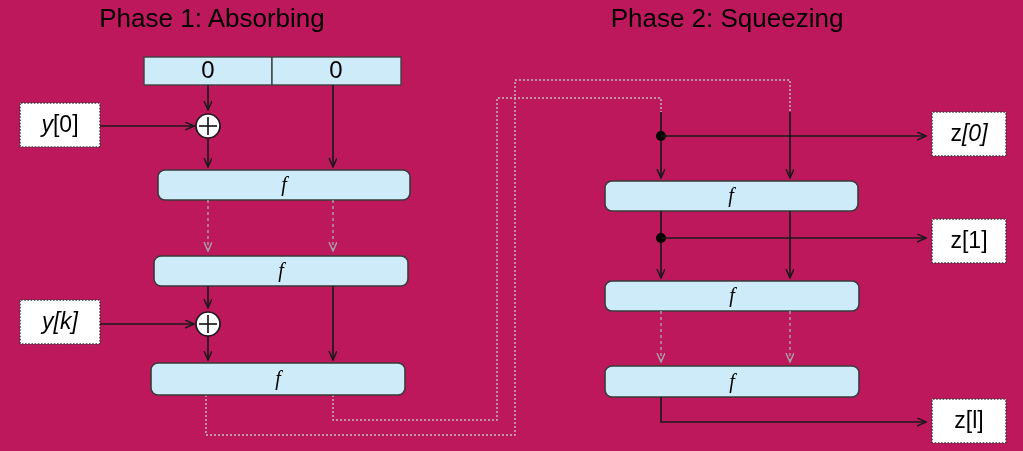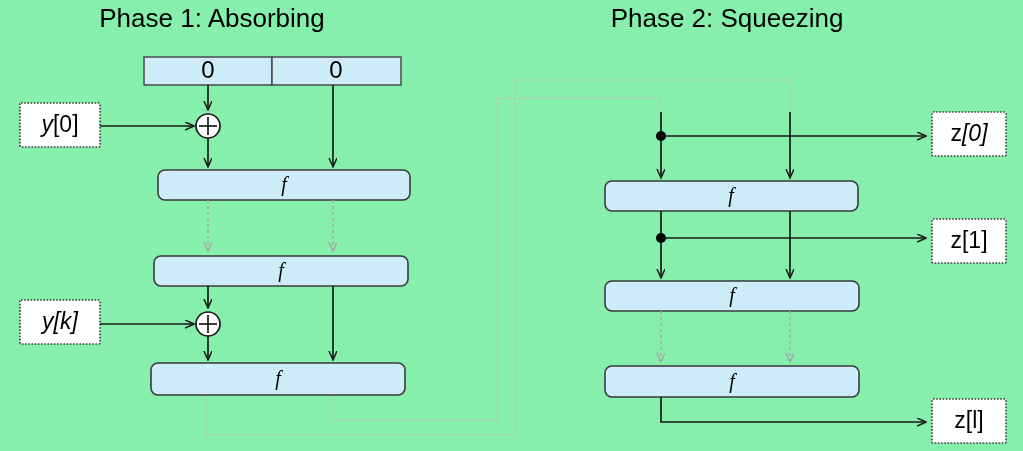--- a/index.html
+++ b/index.html
@@ -4,21 +4,21 @@
 <style>
   html, body {
     margin: 0;
     padding: 0;
     background: #ffffff;
   }
   #page {
     position: relative;
     width: 1023px;
     height: 451px;
-    background: #86efac;
+    background: #be185d;
     overflow: hidden;
     font-family: "Liberation Sans", sans-serif;
   }
   svg#diagram {
     position: absolute;
     left: 0;
     top: 0;
     width: 1023px;
     height: 451px;
   }

